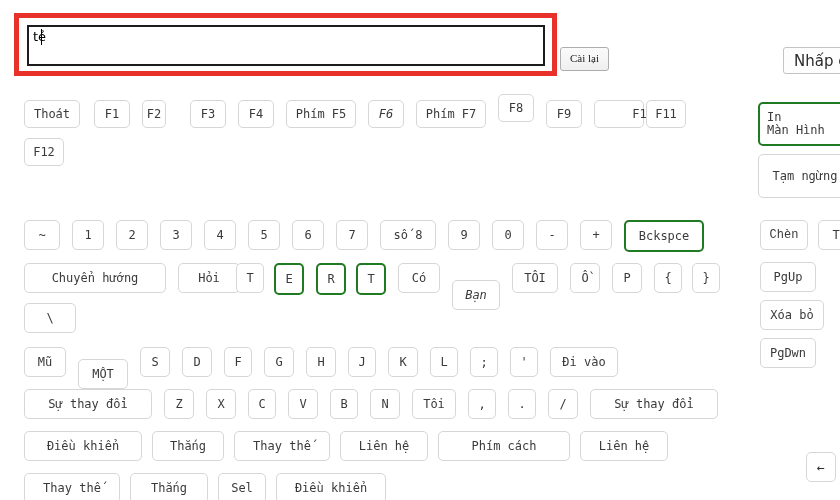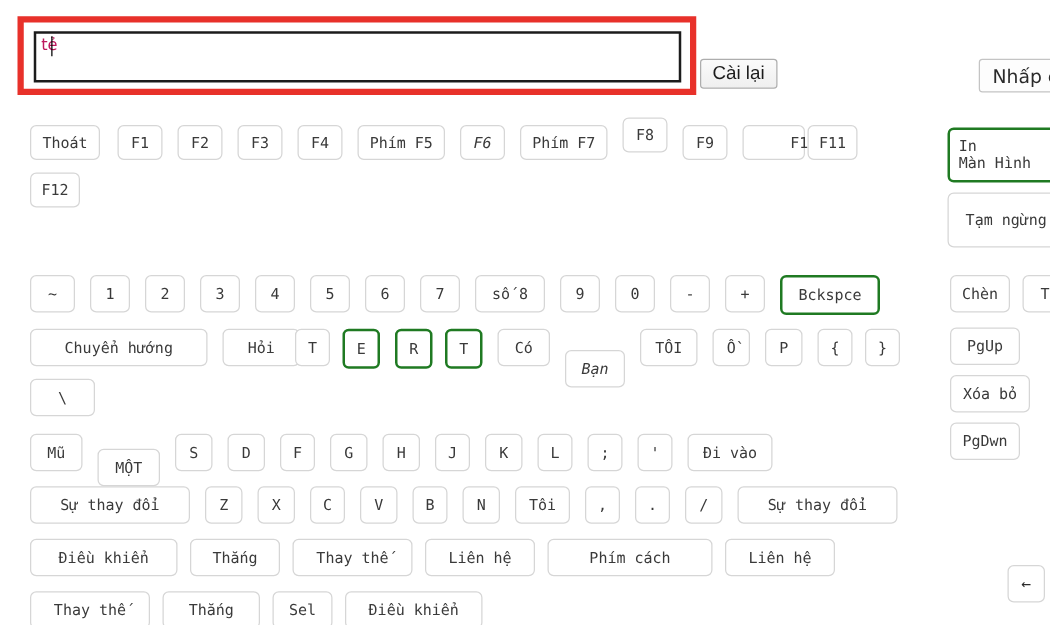--- a/index.html
+++ b/index.html
@@ -20,43 +20,43 @@
     border: 5px solid #e8312a;
     background: #ffffff;
   }
   .ta-wrap { position: absolute; left: 27px; top: 25px; width: 518px; height: 41px; }
   .ta {
     width: 518px; height: 41px;
     border: 2px solid #1c1c1c;
     background: #fff;
     font-family: "DejaVu Sans", "Liberation Sans", sans-serif;
     font-size: 13px;
-    color: #be185d;
+    color: #000000;
     padding: 2px 4px;
     resize: none;
     outline: none;
     line-height: 15px;
   }
   .ta-caret {
     position: absolute;
     left: 41px; top: 29px;
     width: 1px; height: 16px;
     background: #000;
   }
 
   .reset-btn {
     position: absolute;
     left: 560px; top: 47px;
     height: 24px;
     padding: 2px 9px 3px 9px;
     border: 1px solid #adadad;
     border-radius: 3px;
     background: linear-gradient(#fbfbfb, #efefef);
-    font-family: Liberation Sans, sans-serif;
-    font-size: 15px;
+    font-family: Liberation Serif, serif;
+    font-size: 11px;
     color: #1b1b1b;
     line-height: 17px;
     cursor: pointer;
   }
 
   .click-btn {
     position: absolute;
     left: 783px; top: 47px;
     height: 27px;
     padding: 3px 10px;
@@ -109,21 +109,21 @@
   </div>
   <div class="ta-caret"></div>
 
   <button class="reset-btn">Cài lại</button>
 
   <button class="click-btn">Nhấp c</button>
 
   <div id="keys">
       <div class="key" style="left: 24px; top: 100px; width: 56px; height: 28px;">Thoát</div>
       <div class="key" style="left: 94px; top: 100px; width: 36px; height: 28px;">F1</div>
-      <div class="key" style="left: 142px; top: 100px; width: 36px; height: 28px;">F2</div>
+      <div class="key" style="left: 142px; top: 100px; width: 24px; height: 28px;">F2</div>
       <div class="key" style="left: 190px; top: 100px; width: 36px; height: 28px;">F3</div>
       <div class="key" style="left: 238px; top: 100px; width: 36px; height: 28px;">F4</div>
       <div class="key" style="left: 286px; top: 100px; width: 70px; height: 28px;">Phím F5</div>
       <div class="key" style="left: 368px; top: 100px; width: 36px; height: 28px; font-style: italic;">F6</div>
       <div class="key" style="left: 416px; top: 100px; width: 70px; height: 28px;">Phím F7</div>
       <div class="key" style="left: 498px; top: 94px; width: 36px; height: 28px;">F8</div>
       <div class="key" style="left: 546px; top: 100px; width: 36px; height: 28px;">F9</div>
       <div class="key" style="left: 594px; top: 100px; width: 40px; height: 28px; padding-left: 48px;">F10</div>
       <div class="key" style="left: 646px; top: 100px; width: 40px; height: 28px;">F11</div>
       <div class="key" style="left: 24px; top: 138px; width: 40px; height: 28px;">F12</div>
@@ -185,21 +185,21 @@
       <div class="key" style="left: 234px; top: 431px; width: 96px; height: 30px;">Thay thế</div>
       <div class="key" style="left: 340px; top: 431px; width: 88px; height: 30px;">Liên hệ</div>
       <div class="key" style="left: 438px; top: 431px; width: 132px; height: 30px;">Phím cách</div>
       <div class="key" style="left: 580px; top: 431px; width: 88px; height: 30px;">Liên hệ</div>
       <div class="key" style="left: 24px; top: 473px; width: 96px; height: 30px;">Thay thế</div>
       <div class="key" style="left: 130px; top: 473px; width: 78px; height: 30px;">Thắng</div>
       <div class="key" style="left: 218px; top: 473px; width: 48px; height: 30px;">Sel</div>
       <div class="key" style="left: 276px; top: 473px; width: 110px; height: 30px;">Điều khiển</div>
       <div class="key green multi" style="left: 758px; top: 102px; width: 94px; height: 44px;"><span class="l2">In</span><span class="l2">Màn Hình</span></div>
       <div class="key" style="left: 758px; top: 154px; width: 94px; height: 44px;">Tạm ngừng</div>
-      <div class="key" style="left: 760px; top: 220px; width: 48px; height: 30px;">Chèn</div>
+      <div class="key" style="left: 760px; top: 220px; width: 48px; height: 30px; font-family: Liberation Mono, monospace;">Chèn</div>
       <div class="key" style="left: 818px; top: 220px; width: 36px; height: 30px;">T</div>
       <div class="key" style="left: 760px; top: 262px; width: 56px; height: 30px;">PgUp</div>
       <div class="key" style="left: 760px; top: 300px; width: 64px; height: 30px;">Xóa bỏ</div>
       <div class="key" style="left: 760px; top: 338px; width: 56px; height: 30px;">PgDwn</div>
       <div class="key arrow" style="left: 806px; top: 452px; width: 30px; height: 30px;">←</div>
     </div>
 
 </div>
 
 </body></html>

